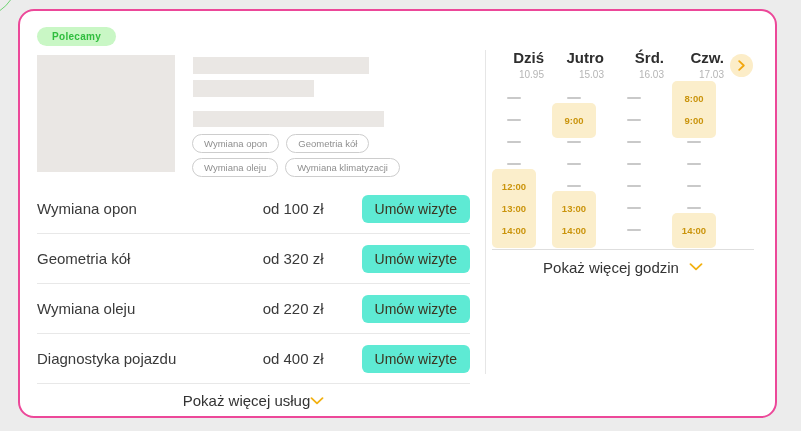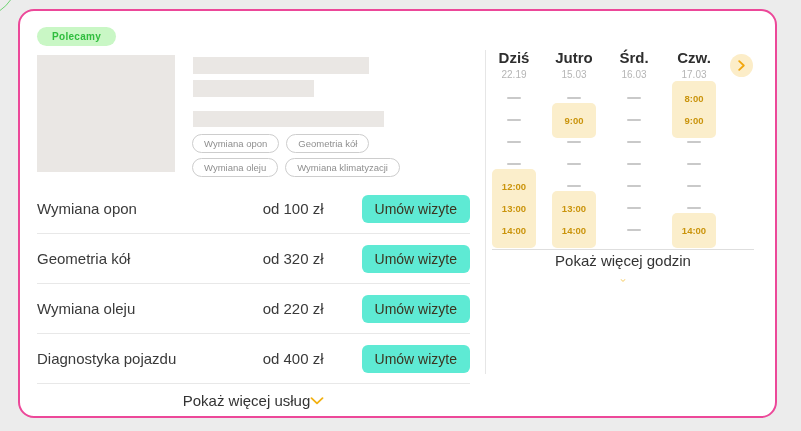--- a/index.html
+++ b/index.html
@@ -46,21 +46,21 @@
     font-family: inherit; font-size: 14px; color: #3c3420;
     padding: 6px 13px; cursor: pointer;
   }
   .show-more {
     height: 33px; display: flex; align-items: center; justify-content: center;
     gap: 0; font-size: 15px; color: #333333; cursor: pointer;
   }
   .v-divider { position: absolute; left: 465px; top: 39px; width: 1px; height: 324px; background: #e6e6e6; }
   .calendar { position: absolute; left: 464px; top: 38px; width: 294px; }
   .cal-head { display: flex; }
-  .cal-col { width: 60px; text-align: center; }
+  .cal-col { width: 60px; text-align: right; }
   .day-label { font-size: 15px; font-weight: bold; color: #2e2e2e; }
   .day-date { font-size: 10px; color: #b5b5b5; margin-top: 3px; }
   .cal-next {
     position: absolute; left: 246px; top: 5px; width: 23px; height: 23px;
     border-radius: 50%; background: #fcedc8;
     display: flex; align-items: center; justify-content: center; cursor: pointer;
   }
   .slots-grid {
     margin-top: 7px;
     display: grid; grid-template-columns: repeat(4, 60px); grid-auto-rows: 22px;
@@ -69,21 +69,21 @@
   .chip {
     background: #fbeecb; color: #ca940c;
     font-size: 9.5px; font-weight: bold; text-align: center;
     width: 44px; padding: 12px 0; border-radius: 5px; cursor: pointer;
   }
   .dash { width: 14px; height: 2px; background: #c9c9c9; border-radius: 1px; }
   .cal-divider { margin: 8px 0 0 8px; width: 262px; height: 1px; background: #dedede; }
   .cal-more {
     margin-left: 8px; width: 262px; height: 30px; margin-top: 2px;
     display: flex; align-items: center; justify-content: center;
-    gap: 10px; font-size: 15px; color: #333333; cursor: pointer; flex-direction: column;
+    gap: 10px; font-size: 15px; color: #333333; cursor: pointer;
   }
 </style>
 </head>
 <body>
 
 <div class="corner-arc"></div>
 
 <div class="card">
 
   <span class="badge">Polecamy</span>
@@ -130,21 +130,21 @@
       </svg>
     </div>
   </div>
 
   <div class="v-divider"></div>
 
   <div class="calendar">
     <div class="cal-head">
         <div class="cal-col">
           <div class="day-label">Dziś</div>
-          <div class="day-date">22.19</div>
+          <div class="day-date">10.95</div>
         </div>
         <div class="cal-col">
           <div class="day-label">Jutro</div>
           <div class="day-date">15.03</div>
         </div>
         <div class="cal-col">
           <div class="day-label">Śrd.</div>
           <div class="day-date">16.03</div>
         </div>
         <div class="cal-col">

